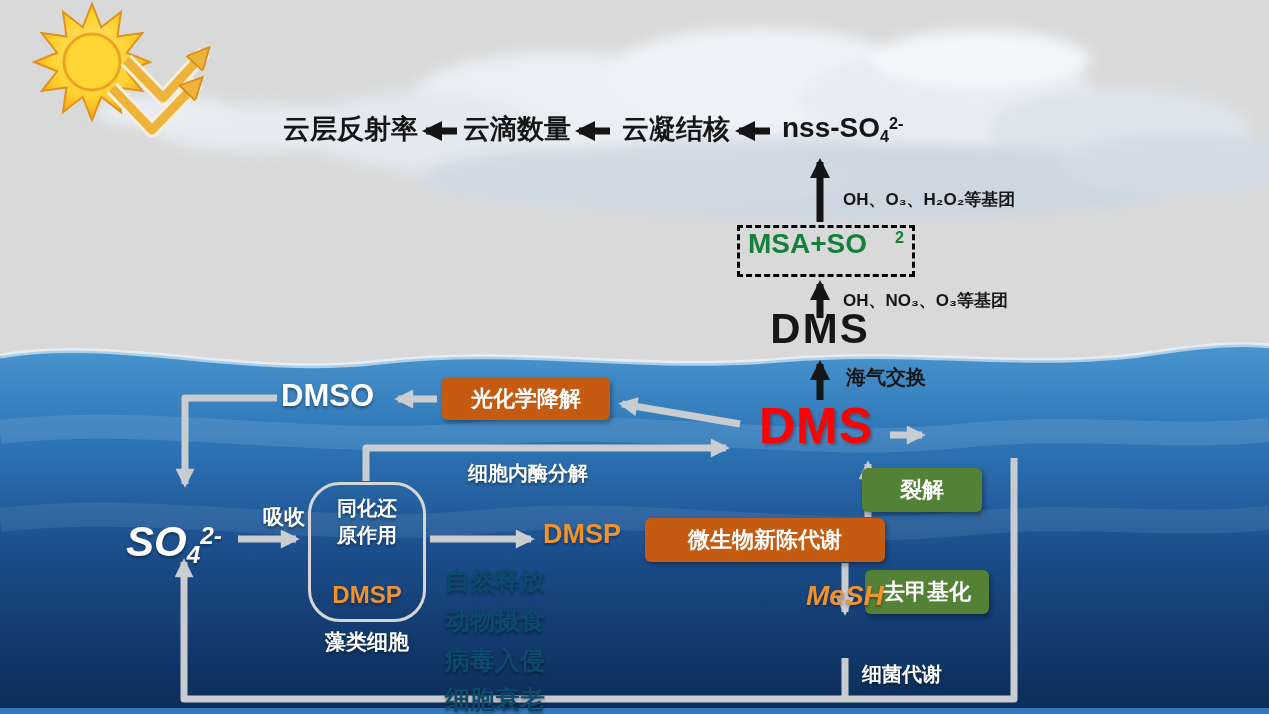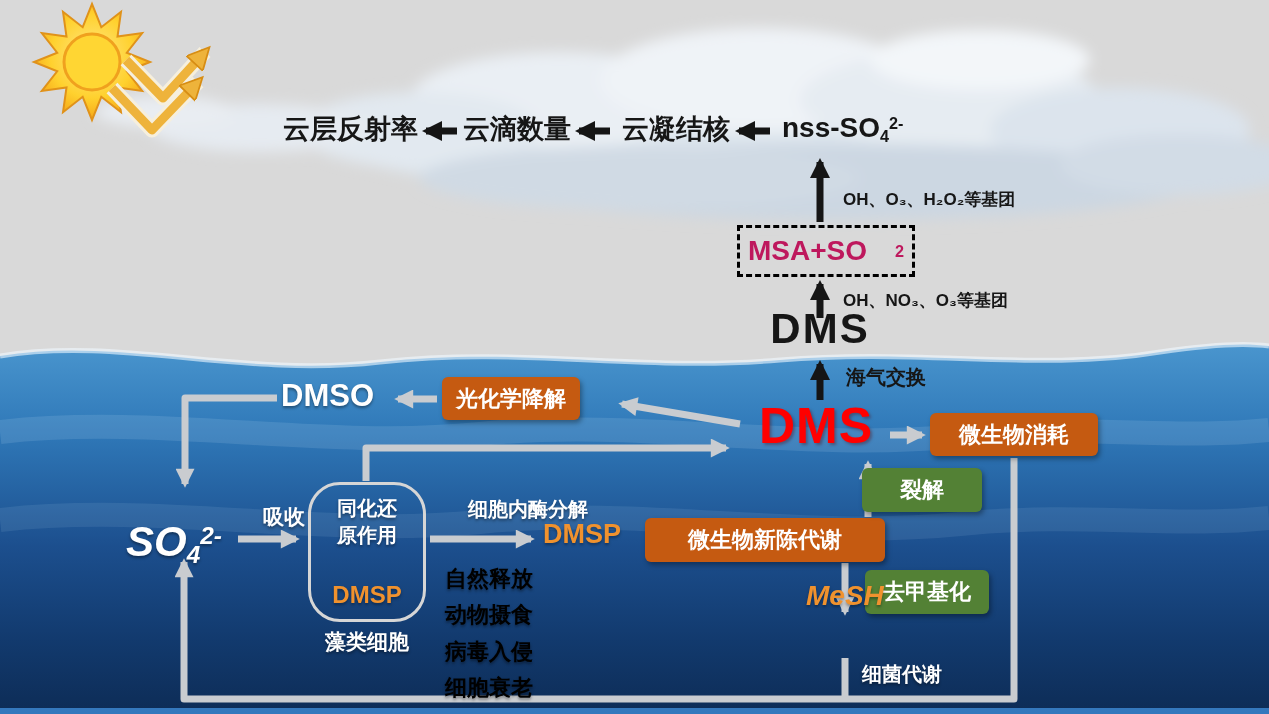--- a/index.html
+++ b/index.html
@@ -14,32 +14,32 @@
   .white{color:#ffffff;text-shadow:0 2px 3px rgba(0,0,0,.40);}
   .orangetx{color:var(--orange-text,#f0922e);text-shadow:0 2px 3px rgba(0,0,0,.35);}
   .box{
     position:absolute;display:flex;align-items:center;justify-content:center;
     font-weight:700;color:#fff;border-radius:6px;white-space:nowrap;
     box-shadow:2px 3px 5px rgba(0,0,0,.35);
   }
   .orange-bg{background:var(--orange-box,#c55a11);}
   .green-bg{background:var(--green-box,#538135);}
   .msa-box{
-    position:absolute;display:flex;align-items:center;justify-content:center;
-    border:3px dashed #000;color:#be185d;font-weight:700;background:transparent;gap:28px;
+    position:absolute;display:flex;align-items:flex-start;justify-content:center;
+    border:3px dashed #000;color:#15803d;font-weight:700;background:transparent;gap:28px;
   }
   .algae-box{
     position:absolute;display:flex;flex-direction:column;align-items:center;
     justify-content:space-between;border:3px solid #d6d6d6;border-radius:32px;
     padding:10px 4px;box-sizing:border-box;
   }
   .sub{font-size:.58em;vertical-align:-.28em;font-weight:700;}
   .sup{font-size:.58em;vertical-align:.48em;font-weight:700;}
   .dms-red{color:var(--dms-red,#ff0000);text-shadow:2px 2px 3px rgba(90,0,0,.35);letter-spacing:1px;}
-  .list-item{font-weight:700;color:#000000;text-shadow:0 2px 3px rgba(0,0,0,.4);margin-bottom:11px;font-size:22px;}
+  .list-item{font-weight:700;color:#0c4a6e;text-shadow:0 2px 3px rgba(0,0,0,.4);margin-bottom:11px;font-size:25px;}
 </style>
 </head>
 <body>
 
 <div class="stage">
 
   <svg class="scene" viewBox="0 0 1269 714">
     <defs>
       <linearGradient id="oceang" x1="0" y1="340" x2="0" y2="714" gradientUnits="userSpaceOnUse">
         <stop offset="0" stop-color="#4b97cf"></stop>
@@ -137,23 +137,22 @@
   </div>
 
   <div class="t black" style="left:843px;top:291px;font-size:17px;">OH、NO₃、O₃等基团</div>
 
   <div class="t black" style="left:820px;top:305px;font-size:42px;letter-spacing:2px;transform:translateX(-50%);">DMS</div>
 
   <div class="t black" style="left:846px;top:366px;font-size:20px;">海气交换</div>
 
   <div class="t dms-red" style="left:816px;top:398px;font-size:50px;transform:translateX(-50%);">DMS</div>
 
-  <div class="box orange-bg" style="left:442px;top:377px;width:138px;height:43px;font-size:22px;">光化学降解</div>
+  <div class="box orange-bg" style="left:442px;top:377px;width:168px;height:43px;font-size:22px;">光化学降解</div>
 
-  <div class="box orange-bg" style="left:930px;top:413px;width:168px;height:43px;font-size:22px;">微生物消耗</div>
 
   <div class="t white" style="left:281px;top:378px;font-size:31px;">DMSO</div>
 
   <div class="t white" style="left:126px;top:518px;font-size:42px;font-style:italic;">
     <span>SO</span><span class="sub">4</span><span class="sup">2-</span>
   </div>
 
   <div class="t white" style="left:243px;top:505px;font-size:21px;margin-left:20px;">吸收</div>
 
   <div class="algae-box" style="left:308px;top:482px;width:118px;height:140px;">
@@ -161,21 +160,21 @@
       <div class="white" style="font-size:20px;font-weight:700;">同化还</div>
       <div class="white" style="font-size:20px;font-weight:700;">原作用</div>
     </div>
     <div class="orangetx" style="font-size:24px;font-weight:700;">DMSP</div>
   </div>
 
   <div class="t white" style="left:367px;top:630px;font-size:21px;transform:translateX(-50%);">藻类细胞</div>
 
   <div class="t orangetx" style="left:543px;top:519px;font-size:27px;">DMSP</div>
 
-  <div class="t white" style="left:468px;top:462px;font-size:20px;margin-top:36px;">细胞内酶分解</div>
+  <div class="t white" style="left:468px;top:462px;font-size:20px;">细胞内酶分解</div>
 
   <div class="t" style="left:445px;top:566px;">
     <div class="list-item">自然释放</div>
     <div class="list-item">动物摄食</div>
     <div class="list-item">病毒入侵</div>
     <div class="list-item">细胞衰老</div>
   </div>
 
   <div class="box orange-bg" style="left:645px;top:518px;width:240px;height:44px;font-size:22px;">微生物新陈代谢</div>
 

